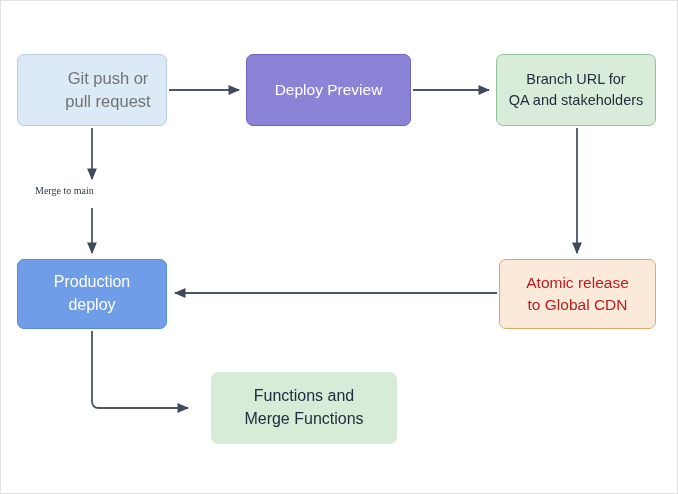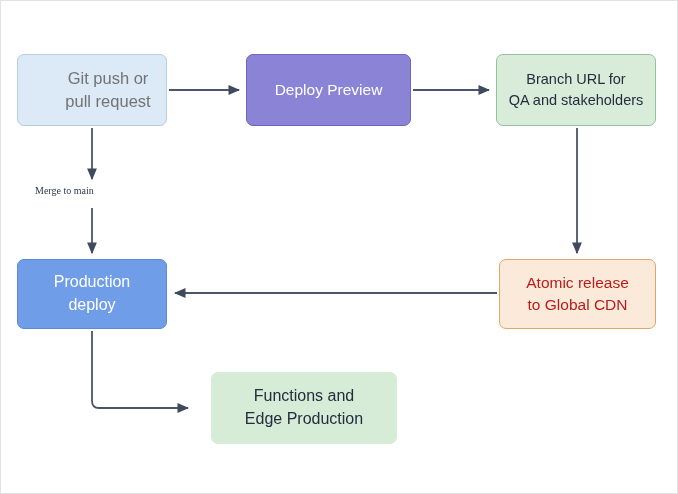--- a/index.html
+++ b/index.html
@@ -166,18 +166,18 @@
     <span class="line">deploy</span>
   </div>
 
   <div class="node" id="node-atomic">
     <span class="line">Atomic release</span>
     <span class="line">to Global CDN</span>
   </div>
 
   <div class="node" id="node-functions">
     <span class="line">Functions and</span>
-    <span class="line">Edge Production</span>
+    <span class="line">Merge Functions</span>
   </div>
 
   <div class="edge-label" id="label-merge">Merge to main</div>
 
 </div>
 
 </body></html>

